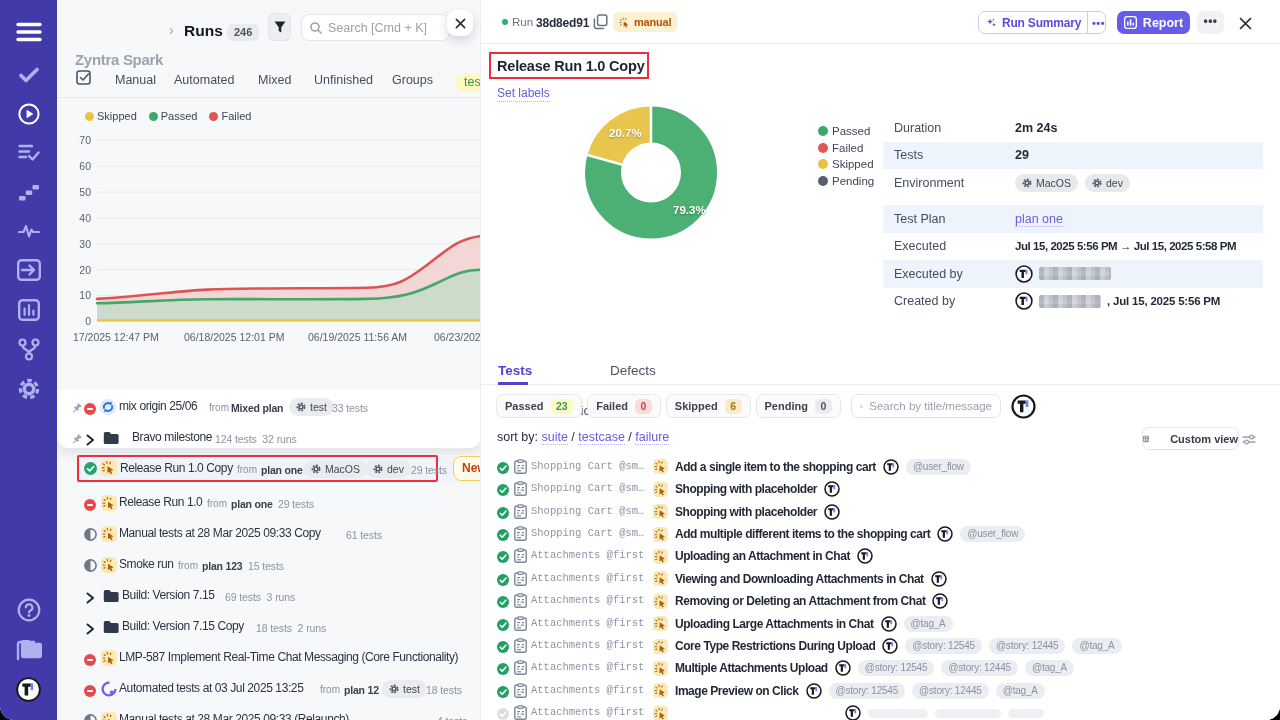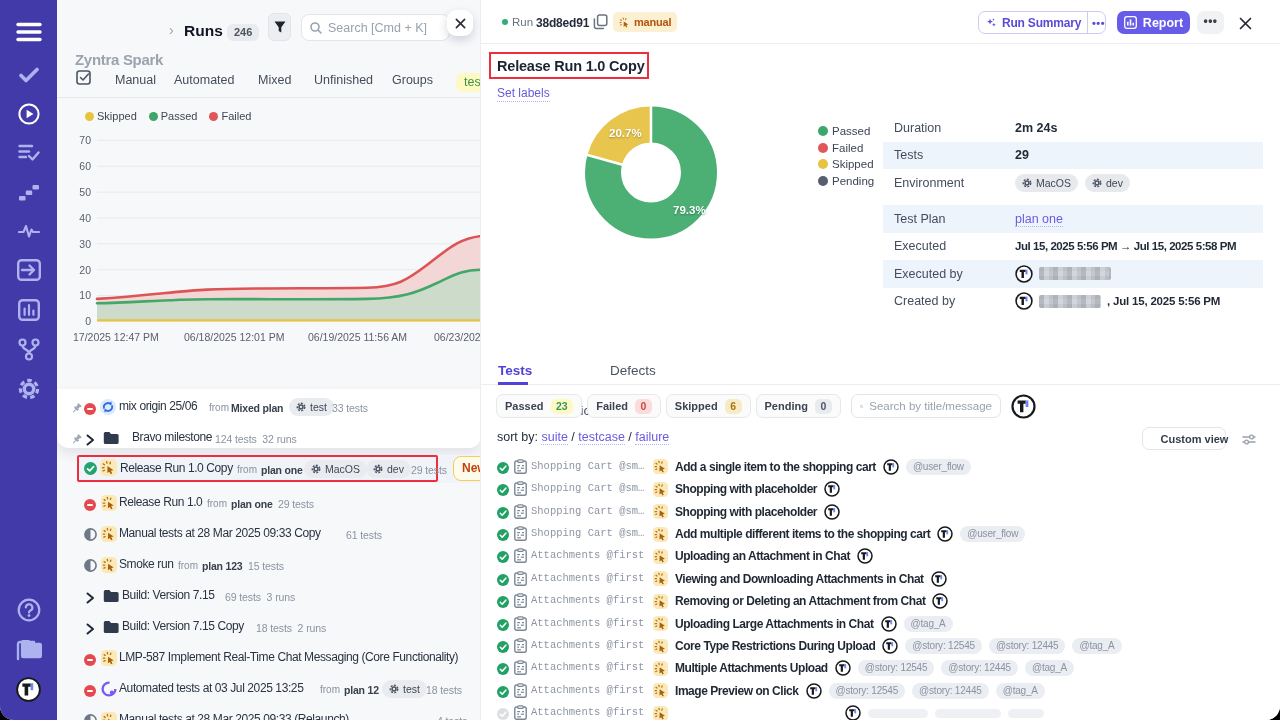--- a/index.html
+++ b/index.html
@@ -503,21 +503,21 @@
         </svg>
       <span style="font-size:11.5px; color:#9aa2ad; white-space:nowrap;">Search by title/message</span>
     </div>
     <span class="abs" style="left:530px; top:394px;"><svg width="25" height="25" viewBox="0 0 25 25">
           <circle cx="12.5" cy="12.5" r="11" fill="#fff" stroke="#17191d" stroke-width="2.2"></circle>
           <rect x="14.6" y="6.4" width="2.8" height="6.6" fill="#6f86f7"></rect>
           <path d="M6.6 6.6 h8 v3.2 h-2.2 v8.4 h-3.4 v-8.4 h-2.4 z" fill="#17191d"></path>
         </svg></span>
 
     <div class="abs" style="left:16px; top:430px; font-size:12.5px; color:#1f2937;">sort by: <span class="slink">suite</span> / <span class="slink">testcase</span> / <span class="slink">failure</span></div>
-    <div class="abs" style="left:661px; top:427px; width:84px; height:23px; border:1px solid #e3e5e9; border-radius:7px; background:#fff; display:flex; align-items:center; justify-content:center; gap:21px;">
+    <div class="abs" style="left:661px; top:427px; width:97px; height:23px; border:1px solid #e3e5e9; border-radius:7px; background:#fff; display:flex; align-items:center; justify-content:center; gap:21px;">
       <svg width="12" height="12" viewBox="0 0 12 12">
           <rect x="0.7" y="0.7" width="10.6" height="10.6" rx="1.6" fill="none" stroke="#4b5563" stroke-width="1.3"></rect>
           <line x1="0.7" y1="4" x2="11.3" y2="4" stroke="#4b5563" stroke-width="1.3"></line>
           <line x1="4.5" y1="4" x2="4.5" y2="11.3" stroke="#4b5563" stroke-width="1.3"></line>
           <line x1="8" y1="4" x2="8" y2="11.3" stroke="#4b5563" stroke-width="1.3"></line>
         </svg>
       <span style="font-size:11px; color:#353d4a; font-weight:bold; white-space:nowrap;">Custom view</span>
     </div>
     <span class="abs" style="left:761px; top:432px;"><svg width="14" height="13" viewBox="0 0 14 13">
           <g stroke="#9aa1ab" stroke-width="1.5" stroke-linecap="round">

